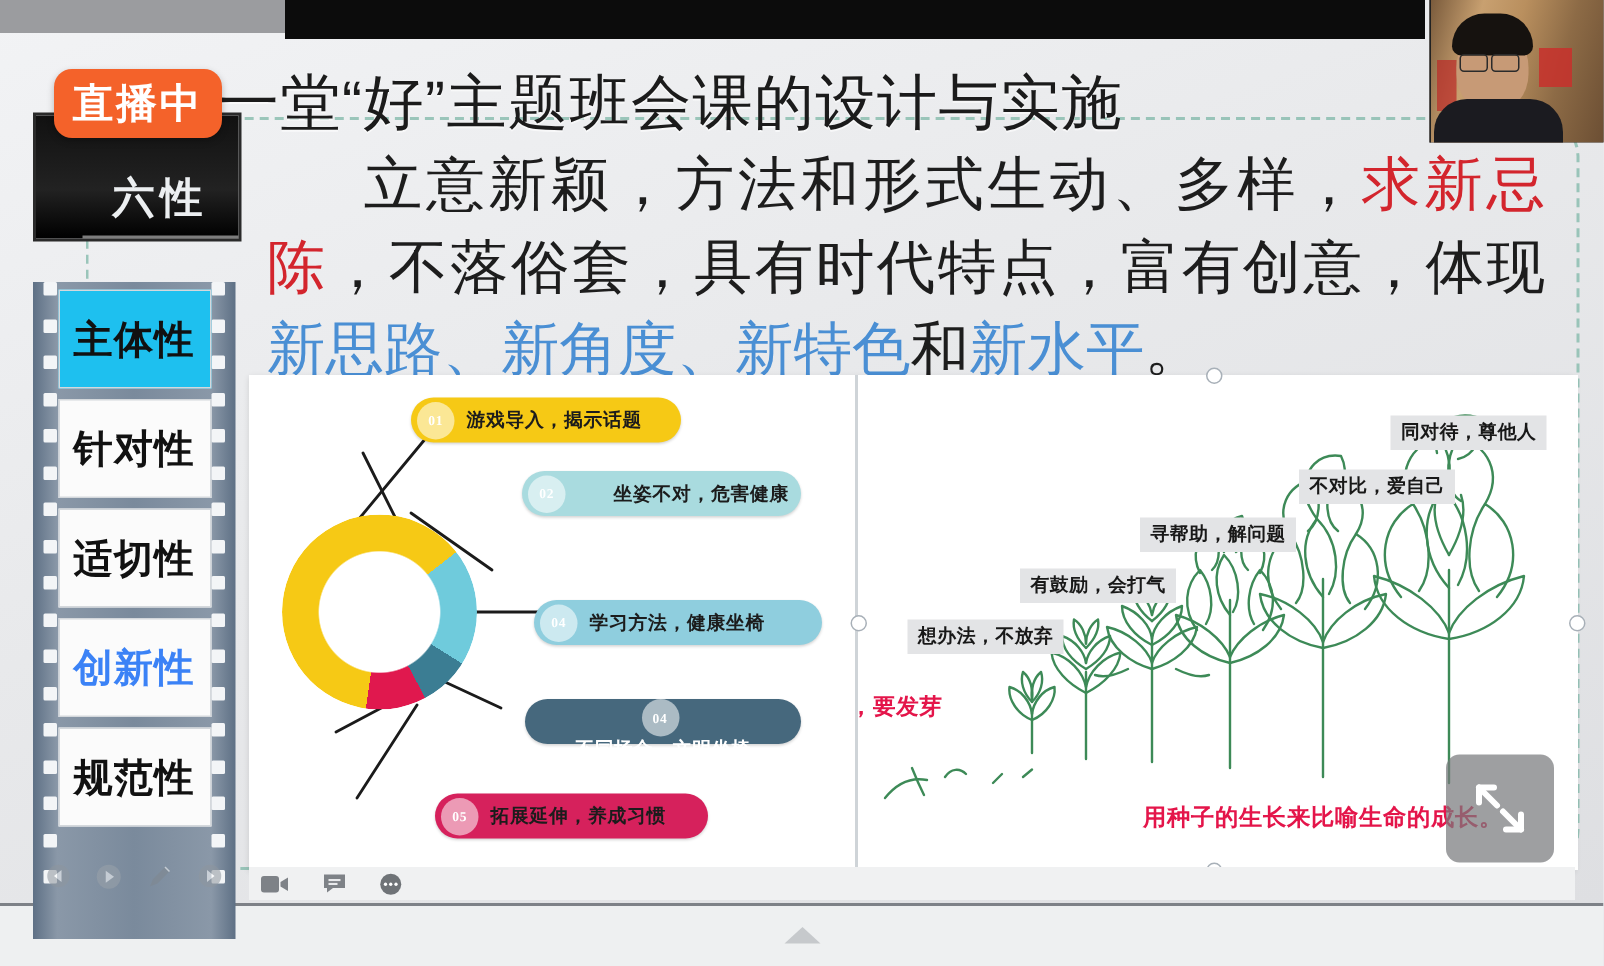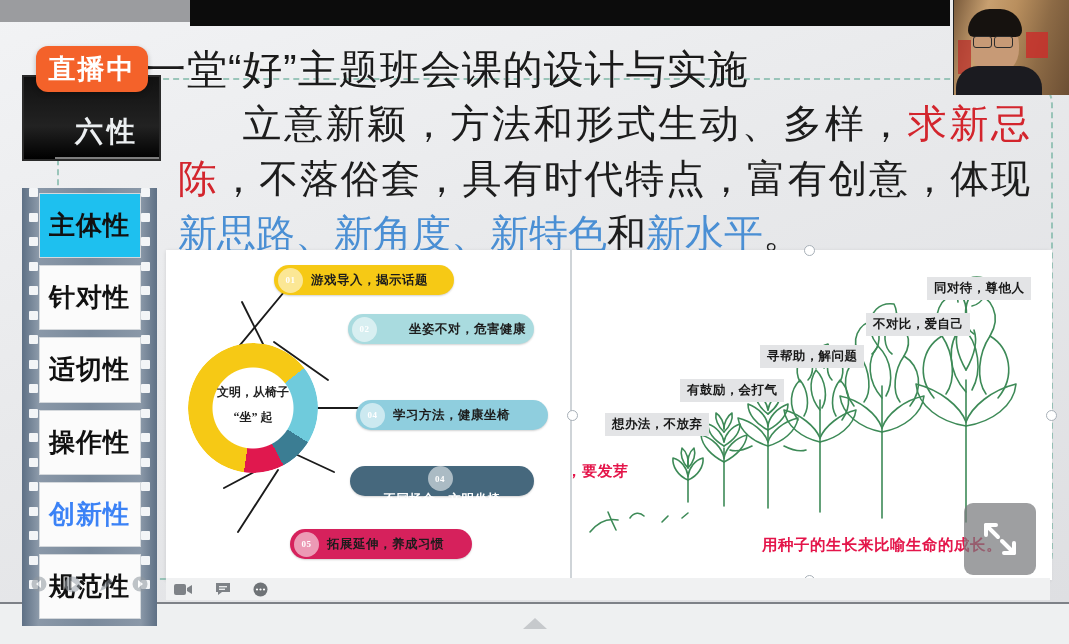--- a/index.html
+++ b/index.html
@@ -240,24 +240,20 @@
             <path d="M118 42 L60 112"></path>
             <path d="M108 92 L162 130"></path>
             <path d="M144 158 L196 158"></path>
             <path d="M112 196 L168 222"></path>
             <path d="M58 238 L122 204"></path>
             <path d="M72 282 L112 220"></path>
           </g>
         </svg>
 
         <div class="donut"></div>
-        <div class="donut-label">
-          <div>文明，从椅子</div>
-          <div>“坐” 起</div>
-        </div>
 
         <div class="pill p1" style="left:108px;top:15px;width:180px;text-align:right;">
           <span class="num">01</span>
           <span>游戏导入，揭示话题</span>
         </div>
         <div class="pill p2" style="left:182px;top:64px;width:186px;gap:24px;">
           <span class="num">02</span>
           <span>坐姿不对，危害健康</span>
         </div>
         <div class="pill p3" style="left:190px;top:150px;width:192px;">
@@ -440,21 +436,20 @@
         <i></i>
         <i></i>
         <i></i>
         <i></i>
         <i></i>
         <i></i>
     </div>
     <div class="frame active">主体性</div>
     <div class="frame">针对性</div>
     <div class="frame">适切性</div>
-    <div class="frame">操作性</div>
     <div class="frame red">创新性</div>
     <div class="frame">规范性</div>
   </div>
 
   <div class="film-ctrls">
     <span class="ic">
       <svg width="16" height="16" viewBox="0 0 16 16">
           <circle cx="8" cy="8" r="7.5" fill="#8e969e"></circle>
           <path d="M10 4 L5 8 L10 12 Z" fill="#fff"></path>
         </svg>

